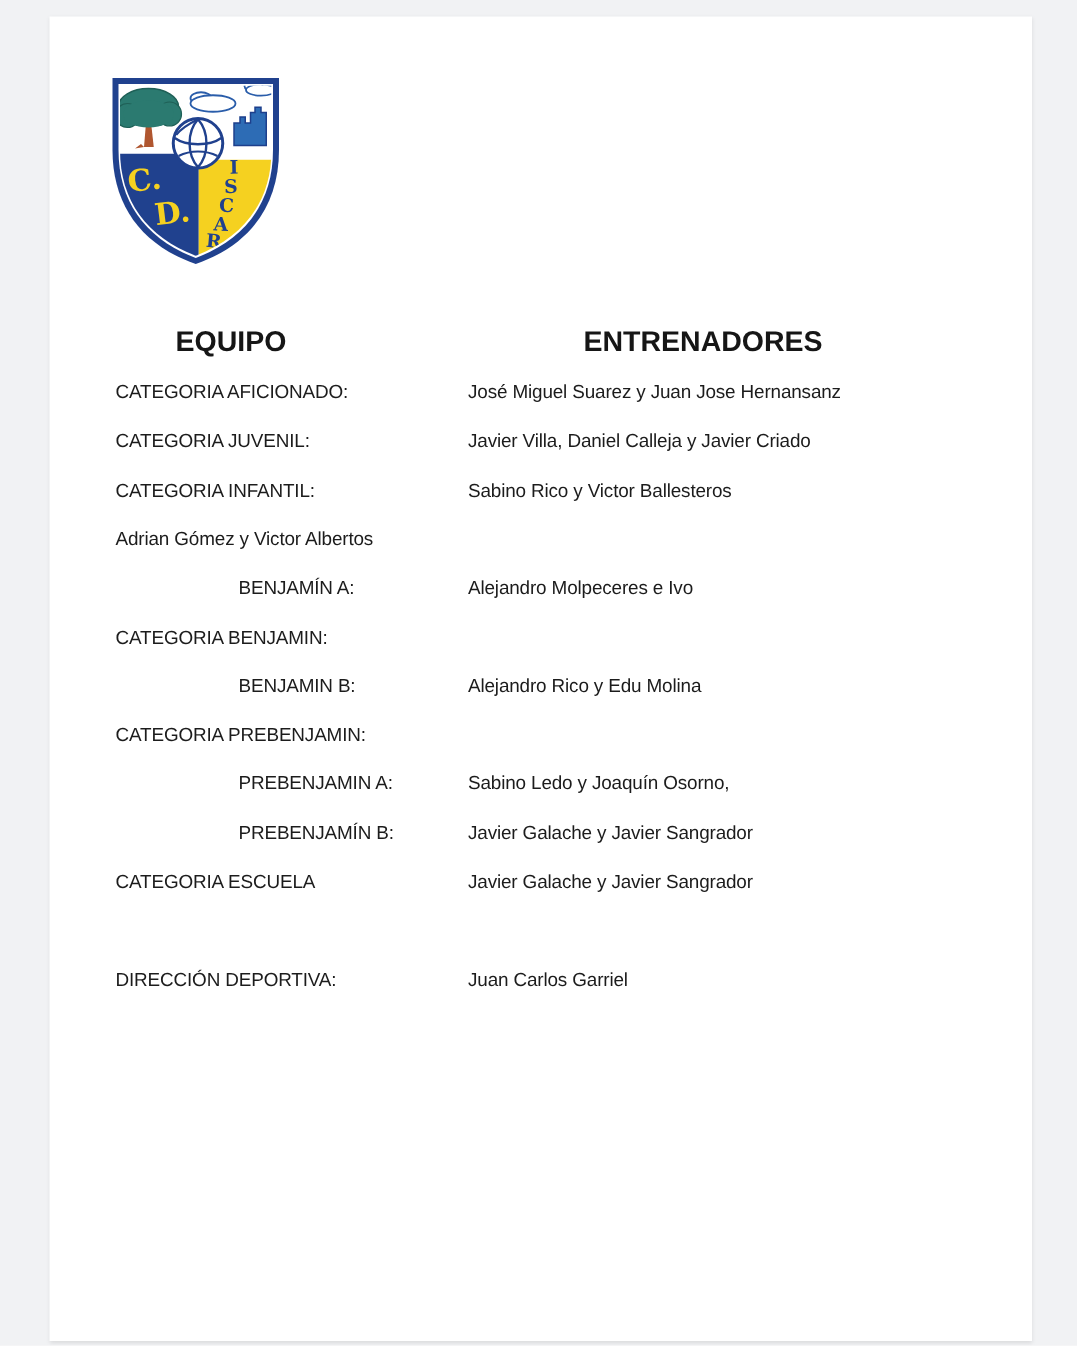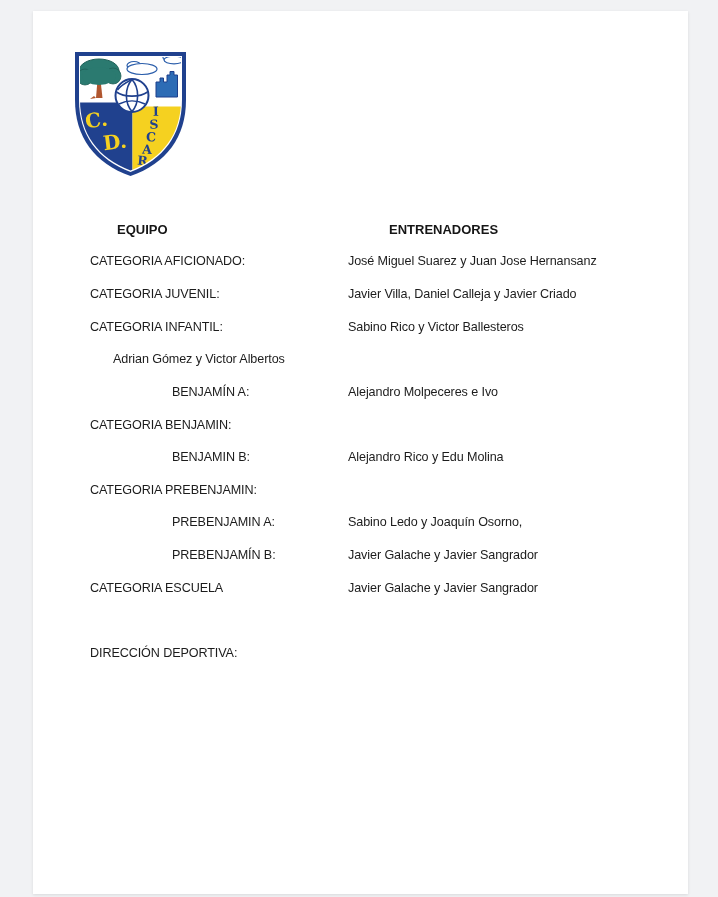--- a/index.html
+++ b/index.html
@@ -19,34 +19,34 @@
   .crest {
     position: absolute; left: 37px; top: 39px;
     width: 121px; height: 128px;
   }
   .coach-table {
     position: absolute; left: 44px; top: 201px; width: 580px;
     color: #1c1c1c;
   }
   .hrow {
     position: relative; height: 33px;
-    font-size: 13px; font-weight: 700; color: #161616;
+    font-size: 19px; font-weight: 700; color: #161616;
   }
   .hrow .h-equipo { position: absolute; left: 40px; top: 50%; transform: translateY(-50%); }
   .hrow .h-entren { position: absolute; left: 312px; top: 50%; transform: translateY(-50%); }
   .row {
     height: 32.65px;
     display: grid;
     grid-template-columns: 235px 1fr;
     align-items: center;
     font-size: 12.6px;
     letter-spacing: -0.1px;
   }
-  .row .label { white-space: nowrap; margin-left: 13px; }
-  .row .value { white-space: nowrap; margin-left: 36px; }
+  .row .label { white-space: nowrap; }
+  .row .value { white-space: nowrap; }
   .row.indent .label { padding-left: 82px; }
   .spacer-row { height: 32.65px; }
 </style>
 </head>
 <body>
 
 <div class="stage">
   <div class="page">
 
     <div class="crest">
@@ -154,17 +154,18 @@
       </div>
       <div class="row">
         <div class="label">CATEGORIA ESCUELA</div>
         <div class="value">Javier Galache y Javier Sangrador</div>
       </div>
 
       <div class="spacer-row"></div>
 
       <div class="row">
         <div class="label">DIRECCIÓN DEPORTIVA:</div>
+        <div class="value">Juan Carlos Garriel</div>
       </div>
     </div>
 
   </div>
 </div>
 
 </body></html>

